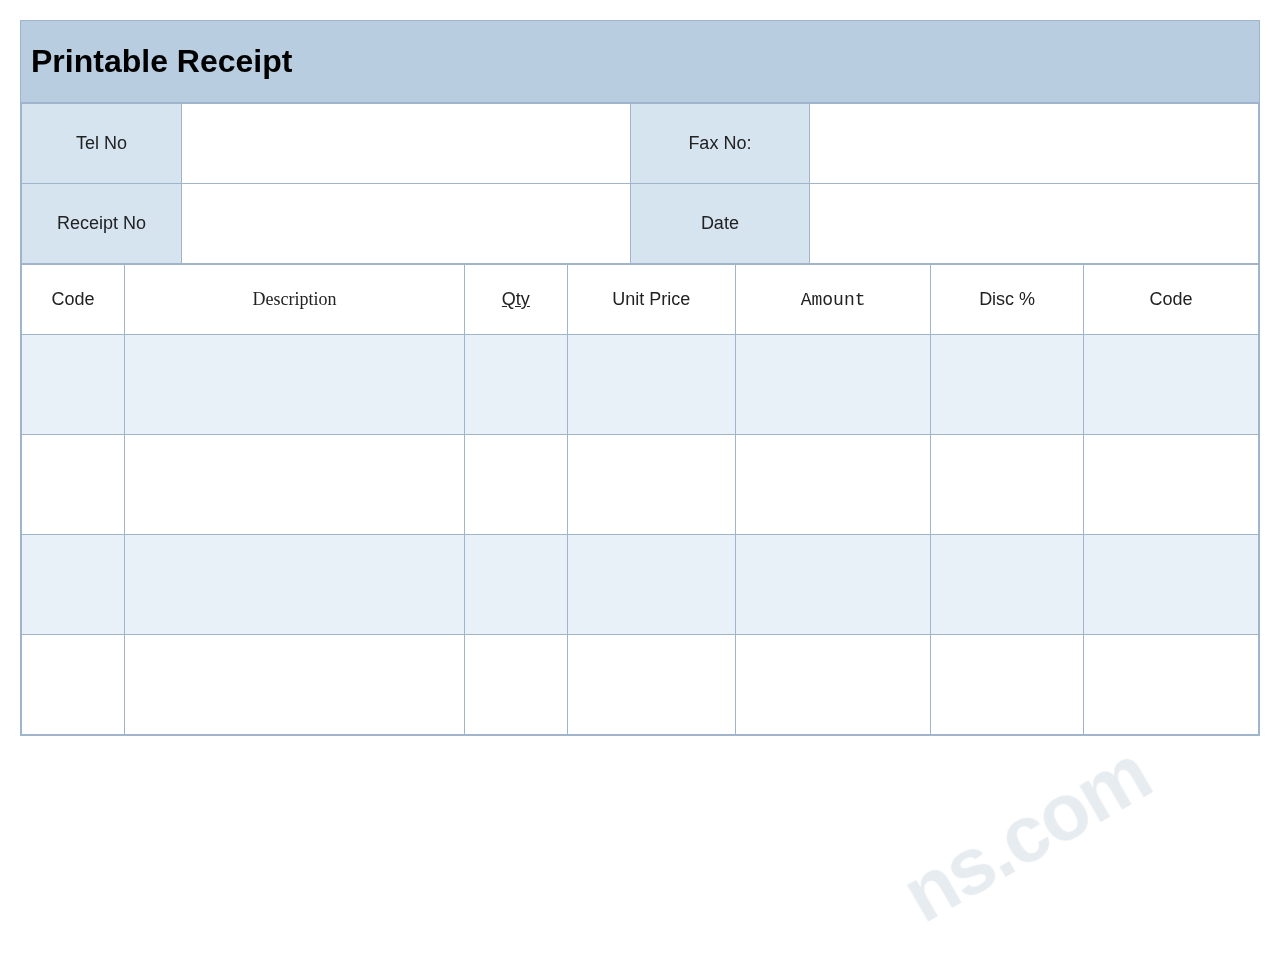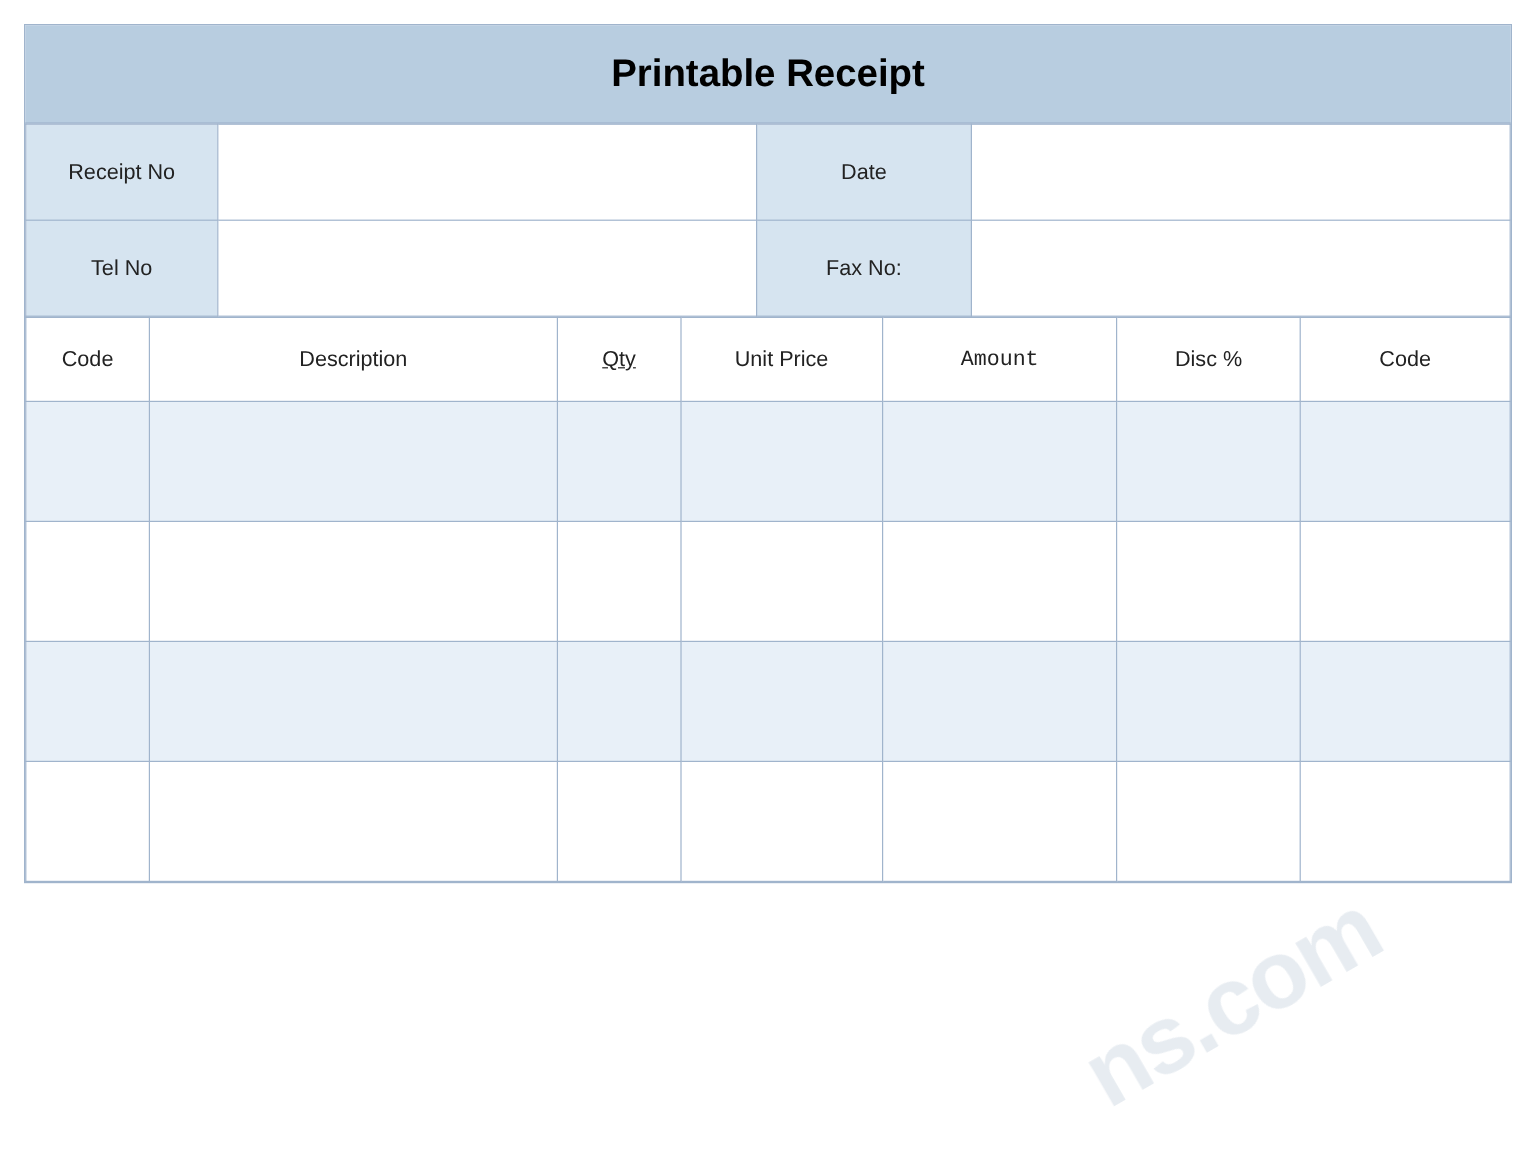--- a/index.html
+++ b/index.html
@@ -18,21 +18,21 @@
     }
 
     .receipt-container {
       width: 1240px;
       border: 1.5px solid #a0b4cc;
       background: #fff;
     }
 
     .receipt-header {
       background: #b8cde0;
-      text-align: center;
+      text-align: left;
       padding: 22px 10px;
       border-bottom: 1.5px solid #a0b4cc;
     }
 
     .receipt-header h1 {
       font-size: 32px;
       font-weight: bold;
       color: #000;
     }
 
@@ -100,47 +100,47 @@
       font-size: 80px;
       color: rgba(160, 180, 200, 0.25);
       font-weight: bold;
       transform: rotate(-30deg);
       pointer-events: none;
       user-select: none;
       letter-spacing: -2px;
     }
 
     .col-code { width: 100px; }
-    .col-desc { width: 330px; }
+    .col-desc { width: 330px; font-family: Liberation Serif, serif; }
     .col-qty  { width: 100px; text-decoration: underline; }
     .col-unit { width: 163px; }
     .col-amount { width: 190px; font-family: Liberation Mono, monospace; }
     .col-disc { width: 148px; }
     .col-total { width: 170px; }
   </style>
 </head>
 <body>
 
 <div class="receipt-container">
   <div class="receipt-header">
     <h1>Printable Receipt</h1>
   </div>
 
   <table class="info-section">
     <tbody>
         <tr>
+      <td class="label-cell">Tel No</td>
+      <td class="value-cell"></td>
+      <td class="label-cell">Fax No:</td>
+      <td class="value-cell"></td>
+    </tr>
+    <tr>
       <td class="label-cell">Receipt No</td>
       <td class="value-cell"></td>
       <td class="label-cell" style="width:180px;">Date</td>
-      <td class="value-cell"></td>
-    </tr>
-    <tr>
-      <td class="label-cell">Tel No</td>
-      <td class="value-cell"></td>
-      <td class="label-cell">Fax No:</td>
       <td class="value-cell"></td>
     </tr>
   </tbody>
     </table>
 
   <table class="items-table">
     <thead>
       <tr>
         <th class="col-code">Code</th>
         <th class="col-desc">Description</th>

